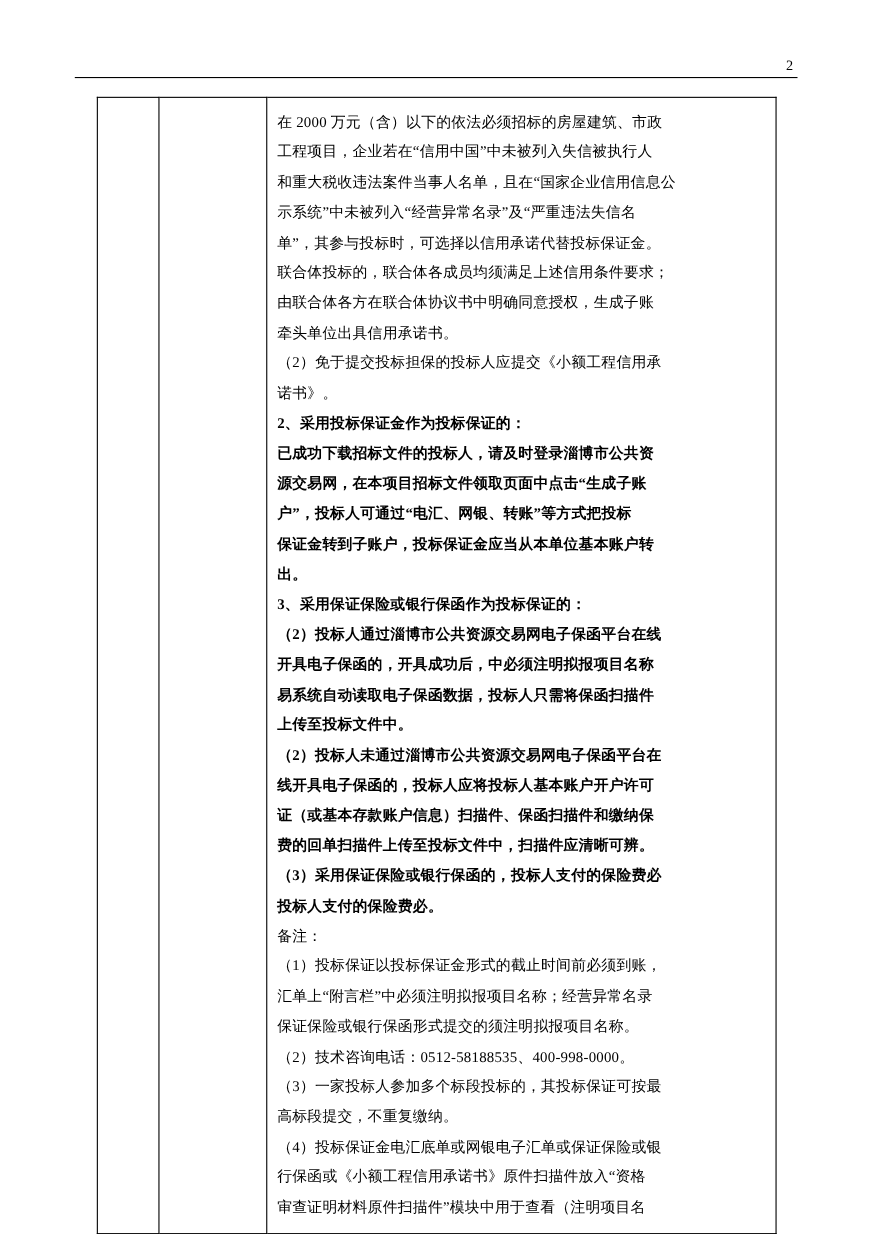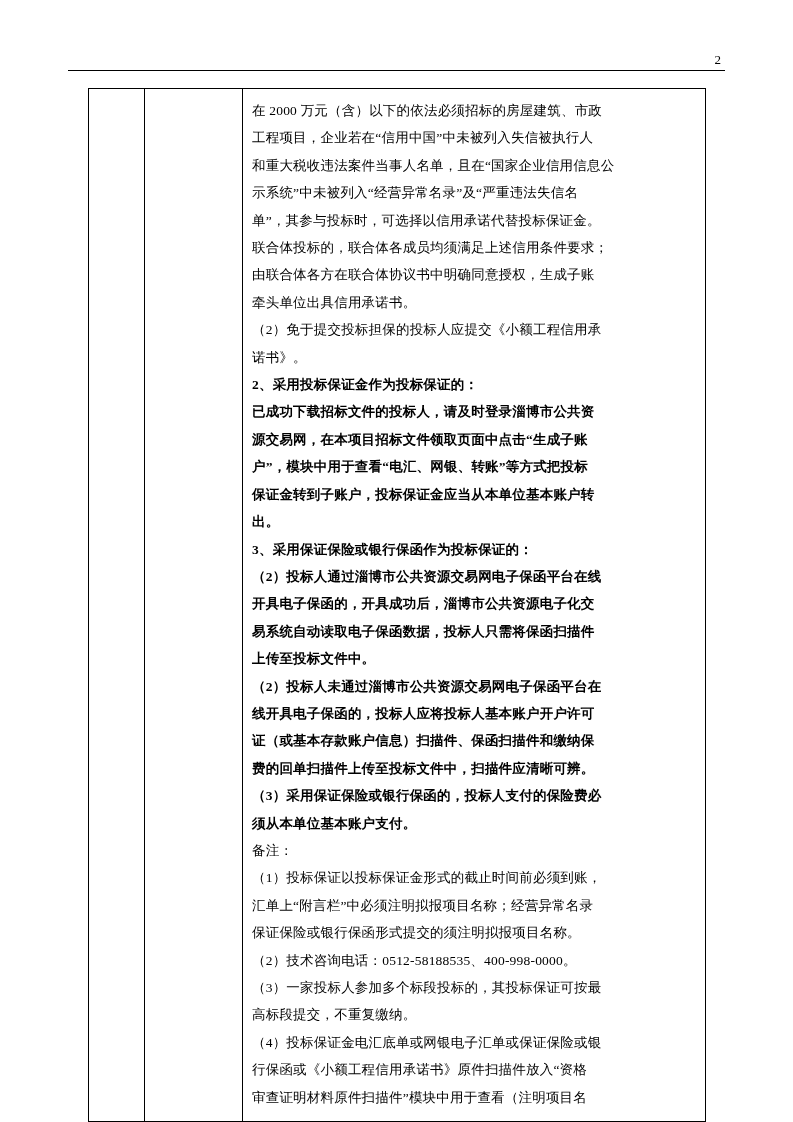--- a/index.html
+++ b/index.html
@@ -115,34 +115,34 @@
               <p class="line">示系统”中未被列入“经营异常名录”及“严重违法失信名</p>
               <p class="line">单”，其参与投标时，可选择以信用承诺代替投标保证金。</p>
               <p class="line">联合体投标的，联合体各成员均须满足上述信用条件要求；</p>
               <p class="line">由联合体各方在联合体协议书中明确同意授权，生成子账</p>
               <p class="line">牵头单位出具信用承诺书。</p>
               <p class="line">（2）免于提交投标担保的投标人应提交《小额工程信用承</p>
               <p class="line">诺书》。</p>
               <p class="line bold">2、采用投标保证金作为投标保证的：</p>
               <p class="line bold">已成功下载招标文件的投标人，请及时登录淄博市公共资</p>
               <p class="line bold">源交易网，在本项目招标文件领取页面中点击“生成子账</p>
-              <p class="line bold">户”，模块中用于查看“电汇、网银、转账”等方式把投标</p>
+              <p class="line bold">户”，投标人可通过“电汇、网银、转账”等方式把投标</p>
               <p class="line bold">保证金转到子账户，投标保证金应当从本单位基本账户转</p>
               <p class="line bold">出。</p>
               <p class="line bold">3、采用保证保险或银行保函作为投标保证的：</p>
               <p class="line bold">（2）投标人通过淄博市公共资源交易网电子保函平台在线</p>
-              <p class="line bold">开具电子保函的，开具成功后，淄博市公共资源电子化交</p>
+              <p class="line bold">开具电子保函的，开具成功后，中必须注明拟报项目名称</p>
               <p class="line bold">易系统自动读取电子保函数据，投标人只需将保函扫描件</p>
               <p class="line bold">上传至投标文件中。</p>
               <p class="line bold">（2）投标人未通过淄博市公共资源交易网电子保函平台在</p>
               <p class="line bold">线开具电子保函的，投标人应将投标人基本账户开户许可</p>
               <p class="line bold">证（或基本存款账户信息）扫描件、保函扫描件和缴纳保</p>
               <p class="line bold">费的回单扫描件上传至投标文件中，扫描件应清晰可辨。</p>
               <p class="line bold">（3）采用保证保险或银行保函的，投标人支付的保险费必</p>
-              <p class="line bold">须从本单位基本账户支付。</p>
+              <p class="line bold">投标人支付的保险费必。</p>
               <p class="line">备注：</p>
               <p class="line">（1）投标保证以投标保证金形式的截止时间前必须到账，</p>
               <p class="line">汇单上“附言栏”中必须注明拟报项目名称；经营异常名录</p>
               <p class="line">保证保险或银行保函形式提交的须注明拟报项目名称。</p>
               <p class="line">（2）技术咨询电话：0512-58188535、400-998-0000。</p>
               <p class="line">（3）一家投标人参加多个标段投标的，其投标保证可按最</p>
               <p class="line">高标段提交，不重复缴纳。</p>
               <p class="line">（4）投标保证金电汇底单或网银电子汇单或保证保险或银</p>
               <p class="line">行保函或《小额工程信用承诺书》原件扫描件放入“资格</p>
               <p class="line">审查证明材料原件扫描件”模块中用于查看（注明项目名</p>

